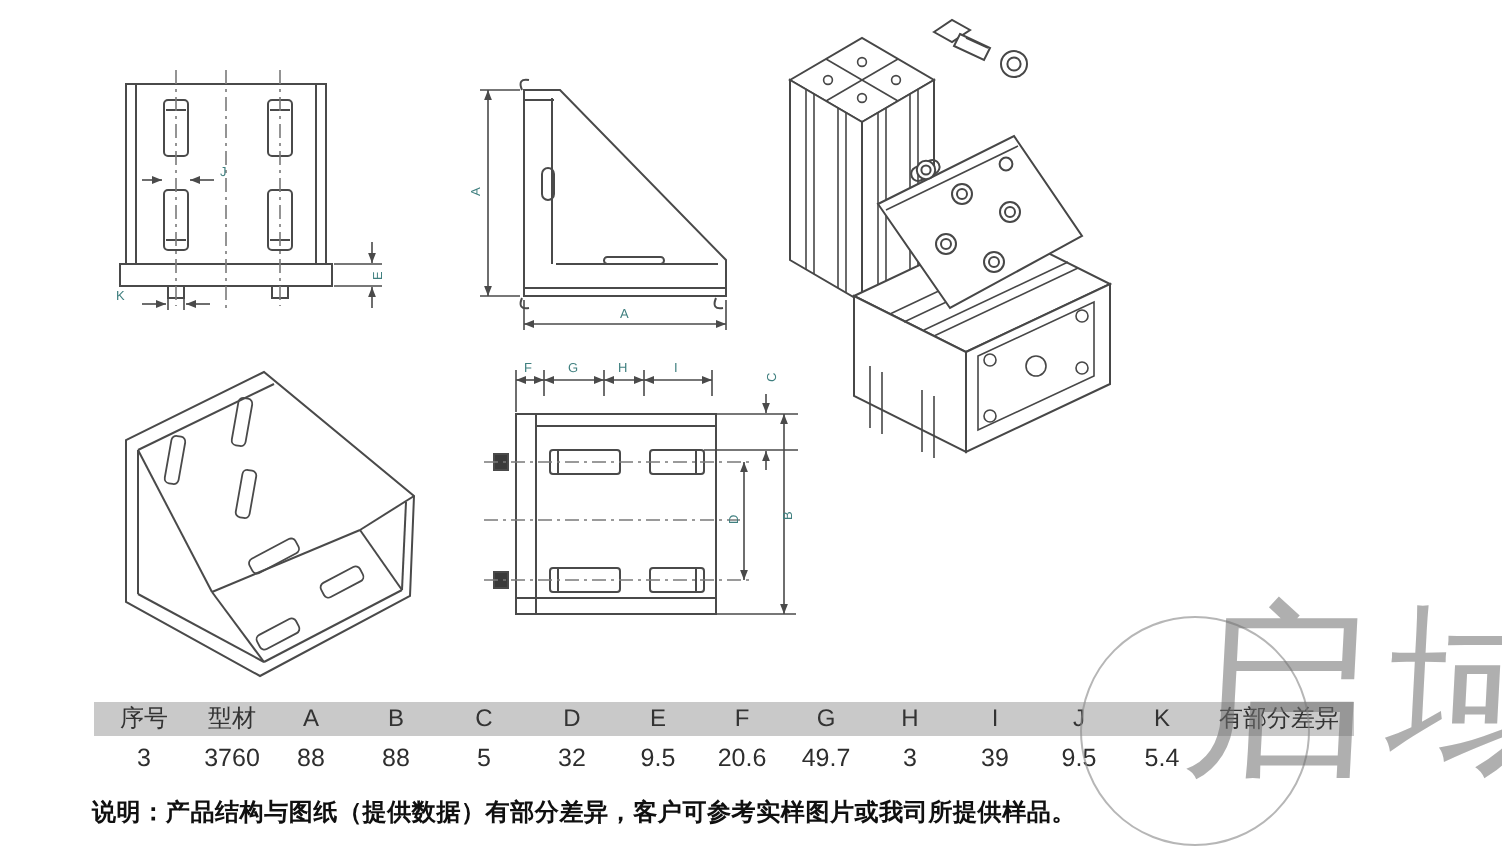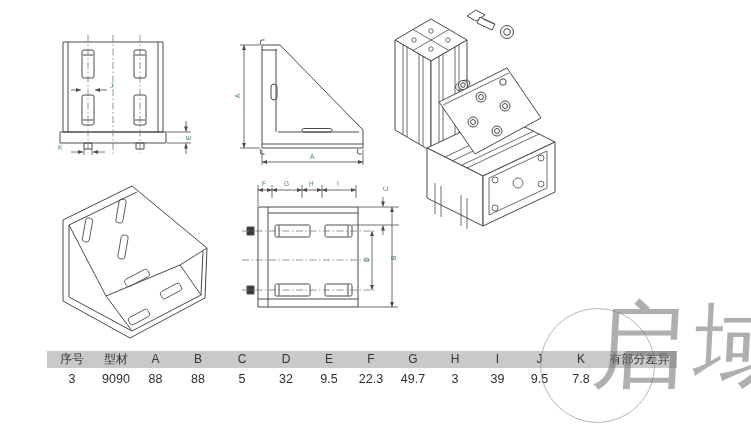--- a/index.html
+++ b/index.html
@@ -289,32 +289,33 @@
       <div class="t-cell">F</div>
       <div class="t-cell">G</div>
       <div class="t-cell">H</div>
       <div class="t-cell">I</div>
       <div class="t-cell">J</div>
       <div class="t-cell">K</div>
       <div class="t-cell">有部分差异</div>
     </div>
     <div class="t-grid t-row">
       <div class="t-cell">3</div>
-      <div class="t-cell">9090</div>
+      <div class="t-cell">3760</div>
       <div class="t-cell">88</div>
       <div class="t-cell">88</div>
       <div class="t-cell">5</div>
       <div class="t-cell">32</div>
       <div class="t-cell">9.5</div>
-      <div class="t-cell">22.3</div>
+      <div class="t-cell">20.6</div>
       <div class="t-cell">49.7</div>
       <div class="t-cell">3</div>
       <div class="t-cell">39</div>
       <div class="t-cell">9.5</div>
-      <div class="t-cell">7.8</div>
+      <div class="t-cell">5.4</div>
     </div>
   </div>
 
+  <div class="note">说明：产品结构与图纸（提供数据）有部分差异，客户可参考实样图片或我司所提供样品。</div>
 
   <div class="wm-circle"></div>
   <div class="wm-text">启域</div>
 
 </div>
 
 </body></html>

